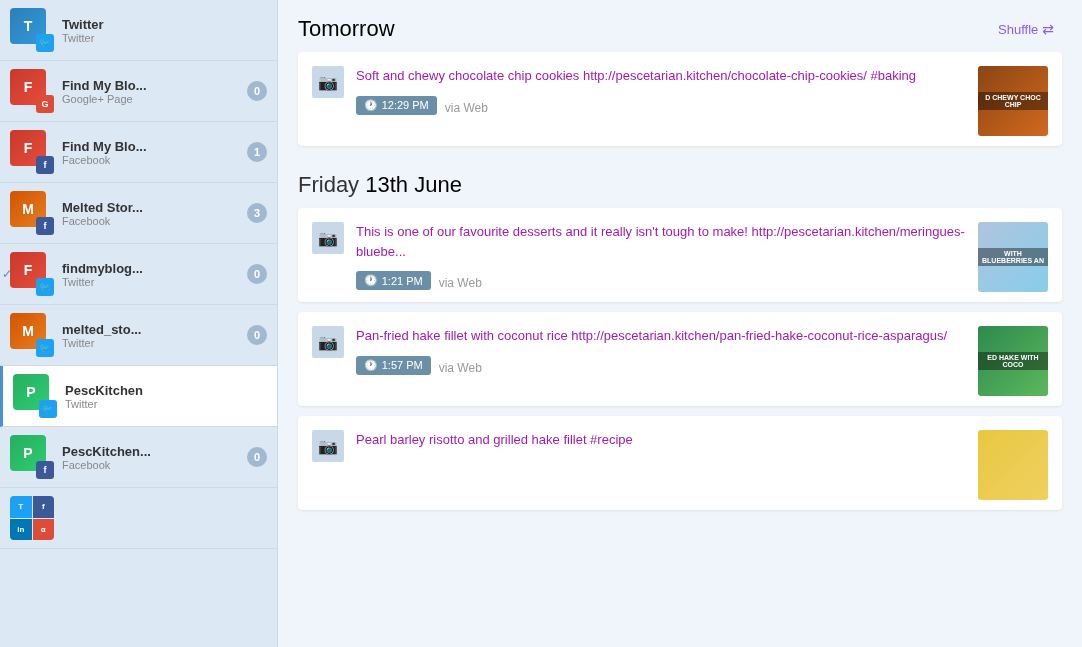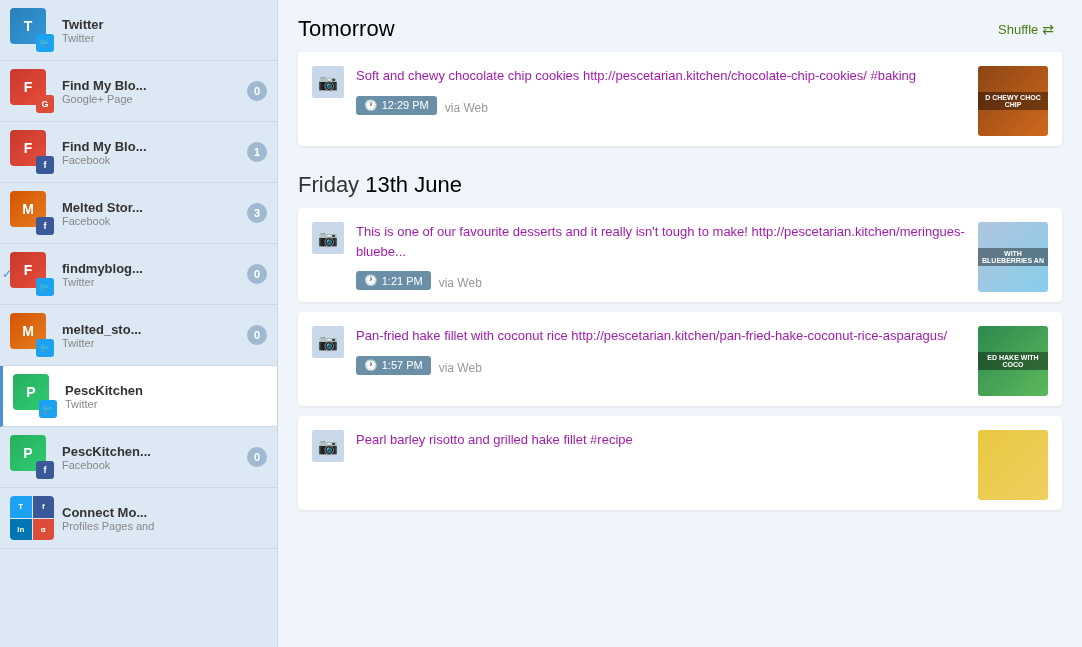--- a/index.html
+++ b/index.html
@@ -137,21 +137,21 @@
       color: #333;
     }
     .section-title span {
       font-weight: 400;
       color: #000000;
     }
     .shuffle-btn {
       display: flex;
       align-items: center;
       gap: 4px;
-      color: #4d7c0f;
+      color: #8b5cf6;
       font-size: 13px;
       cursor: pointer;
       background: none;
       border: none;
       padding: 4px 8px;
     }
 
     
     .post-card {
       background: white;
@@ -355,24 +355,20 @@
       </div>
       <div class="count-badge">0</div>
     </div>
     <div class="sidebar-item">
       <div class="multi-avatar">
         <div class="multi-avatar-cell" style="background: rgb(29, 161, 242);">T</div>
         <div class="multi-avatar-cell" style="background: rgb(59, 89, 152);">f</div>
         <div class="multi-avatar-cell" style="background: rgb(0, 119, 181);">in</div>
         <div class="multi-avatar-cell" style="background: rgb(221, 75, 57);">α</div>
       </div>
-      <div class="item-info">
-        <div class="item-name">Connect Mo...</div>
-        <div class="item-type">Profiles Pages and</div>
-      </div>
     </div>
   </div>
 
 <div class="main">
 
 <div class="section-header">
       <div class="section-title"><span>Tomorrow</span></div>
       <button class="shuffle-btn">Shuffle <span class="shuffle-arrows"></span></button>
     </div>
     <div class="post-card">

